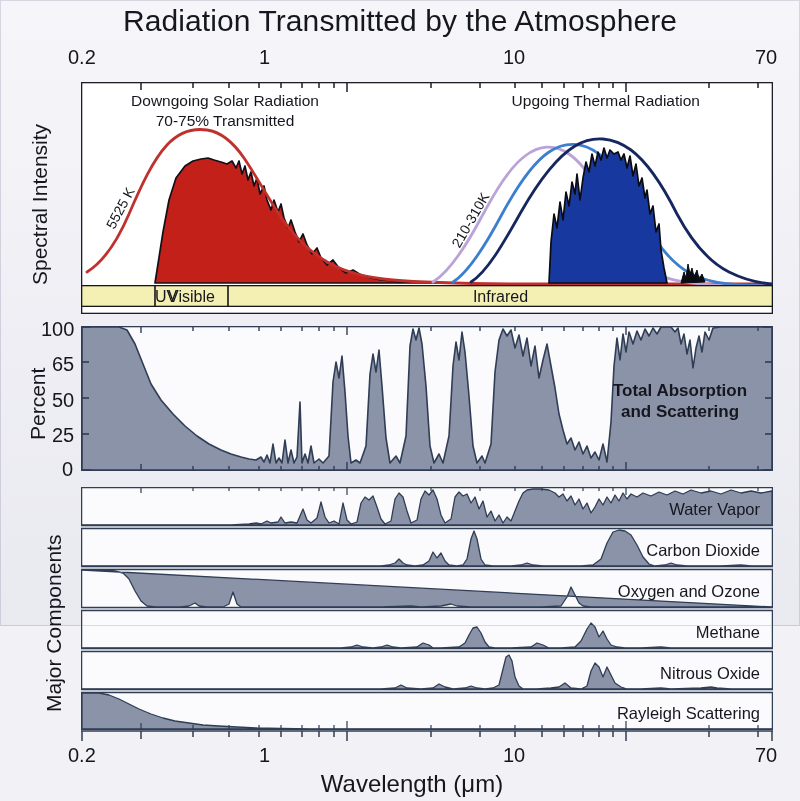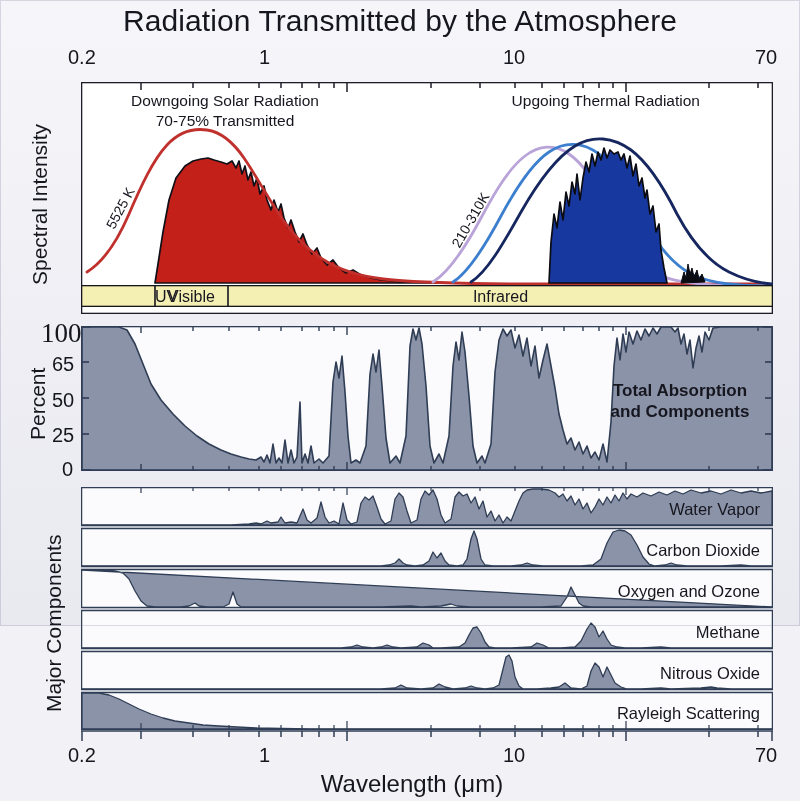--- a/index.html
+++ b/index.html
@@ -62,21 +62,21 @@
 
   <div class="axis-num" style="left:68px;top:46px;">0.2</div>
   <div class="axis-num" style="left:259px;top:46px;">1</div>
   <div class="axis-num" style="left:503px;top:46px;">10</div>
   <div class="axis-num" style="left:755px;top:46px;">70</div>
 
   <div class="ylabel" style="left:28px;top:285px;">Spectral Intensity</div>
   <div class="ylabel" style="left:26px;top:440px;">Percent</div>
   <div class="ylabel" style="left:42px;top:712px;">Major Components</div>
 
-  <div class="axis-num" style="left:41px;top:318px;font-size:27px;font-family:Liberation Serif, serif;">100</div>
+  <div class="axis-num" style="left:41px;top:318px;font-size:20px;">100</div>
   <div class="axis-num" style="left:52px;top:353px;font-size:20px;">65</div>
   <div class="axis-num" style="left:52px;top:389px;font-size:20px;">50</div>
   <div class="axis-num" style="left:52px;top:424px;font-size:20px;">25</div>
   <div class="axis-num" style="left:62px;top:458px;font-size:20px;">0</div>
 
   <div class="panel" style="left:81px;top:82px;">
     <svg width="692" height="232" viewBox="0 0 692 232">
       <rect x="0.5" y="0.5" width="691" height="231" fill="#ffffff" stroke="#1d1d28" stroke-width="1.6"></rect>
       <g>
         <path fill="#c4201a" stroke="#111018" stroke-width="1.7" stroke-linejoin="round" d="M74,201 L82,150 L88,118 L95,96 L104,84 L112,79 L120,77 L127,76 L133,78 L140,80 L146,82 L151,79 L155,86 L158,79 L161,92 L164,84 L167,98 L170,90 L173,104 L176,96 L179,112 L183,104 L186,118 L190,128 L193,118 L197,130 L200,122 L203,136 L207,146 L210,138 L214,150 L218,160 L222,152 L226,163 L231,172 L236,166 L240,176 L246,183 L252,178 L258,186 L265,191 L272,188 L280,193 L290,196 L300,198 L312,199 L325,200 L340,201 L360,201 L380,201 L74,201 Z"></path>
@@ -191,21 +191,21 @@
         <line x1="691" y1="1" x2="682" y2="1"></line>
           <line x1="691" y1="36" x2="684" y2="36"></line>
         <line x1="691" y1="72" x2="684" y2="72"></line>
           <line x1="691" y1="108" x2="684" y2="108"></line>
         <line x1="691" y1="144" x2="682" y2="144"></line>
       </g>
     </svg>
   </div>
 
   <div class="anno bold" style="left:590px;top:380px;width:180px;">Total Absorption</div>
-  <div class="anno bold" style="left:590px;top:401px;width:180px;">and Components</div>
+  <div class="anno bold" style="left:590px;top:401px;width:180px;">and Scattering</div>
 
   <div class="panel" style="left:81px;top:487px;">
     <svg width="692" height="243" viewBox="0 0 692 243">
 
       <g>
         <rect x="0.5" y="0.5" width="691" height="38" fill="#fbfbfd" stroke="#2f3d55" stroke-width="1.5"></rect>
         <path fill="#8b93a8" stroke="#2f3d55" stroke-width="1.3" stroke-linejoin="round" d="M1,38 L150,38 L168,37 L175,36 L180,37 L186,34 L190,36 L197,35 L200,30 L204,36 L210,35 L216,36 L222,22 L226,33 L230,36 L236,31 L240,15 L244,30 L248,36 L253,34 L258,37 L262,16 L266,33 L270,37 L276,35 L280,16 L284,10 L288,13 L292,9 L296,20 L300,32 L304,37 L310,34 L314,12 L318,6 L322,10 L326,24 L330,36 L336,33 L340,12 L344,4 L348,8 L352,3 L356,12 L360,28 L364,36 L370,32 L374,10 L378,5 L382,9 L386,7 L390,16 L394,10 L398,22 L402,14 L406,30 L410,24 L414,34 L418,28 L422,36 L426,30 L430,34 L434,24 L438,14 L442,6 L446,3 L452,2 L460,2 L468,3 L474,6 L478,10 L482,7 L486,14 L490,9 L494,18 L498,12 L502,22 L506,16 L510,26 L514,20 L518,12 L522,18 L526,10 L530,16 L534,8 L538,14 L542,6 L546,12 L550,7 L556,10 L562,6 L570,9 L578,5 L586,8 L594,4 L602,7 L610,3 L620,6 L630,4 L640,7 L650,3 L660,6 L670,4 L680,6 L691,4 L691,38 Z"></path>
         <g stroke="#2f3d55" stroke-width="1.2">
           <line x1="60" y1="1" x2="60" y2="6"></line>
             <line x1="112" y1="1" x2="112" y2="4"></line>

